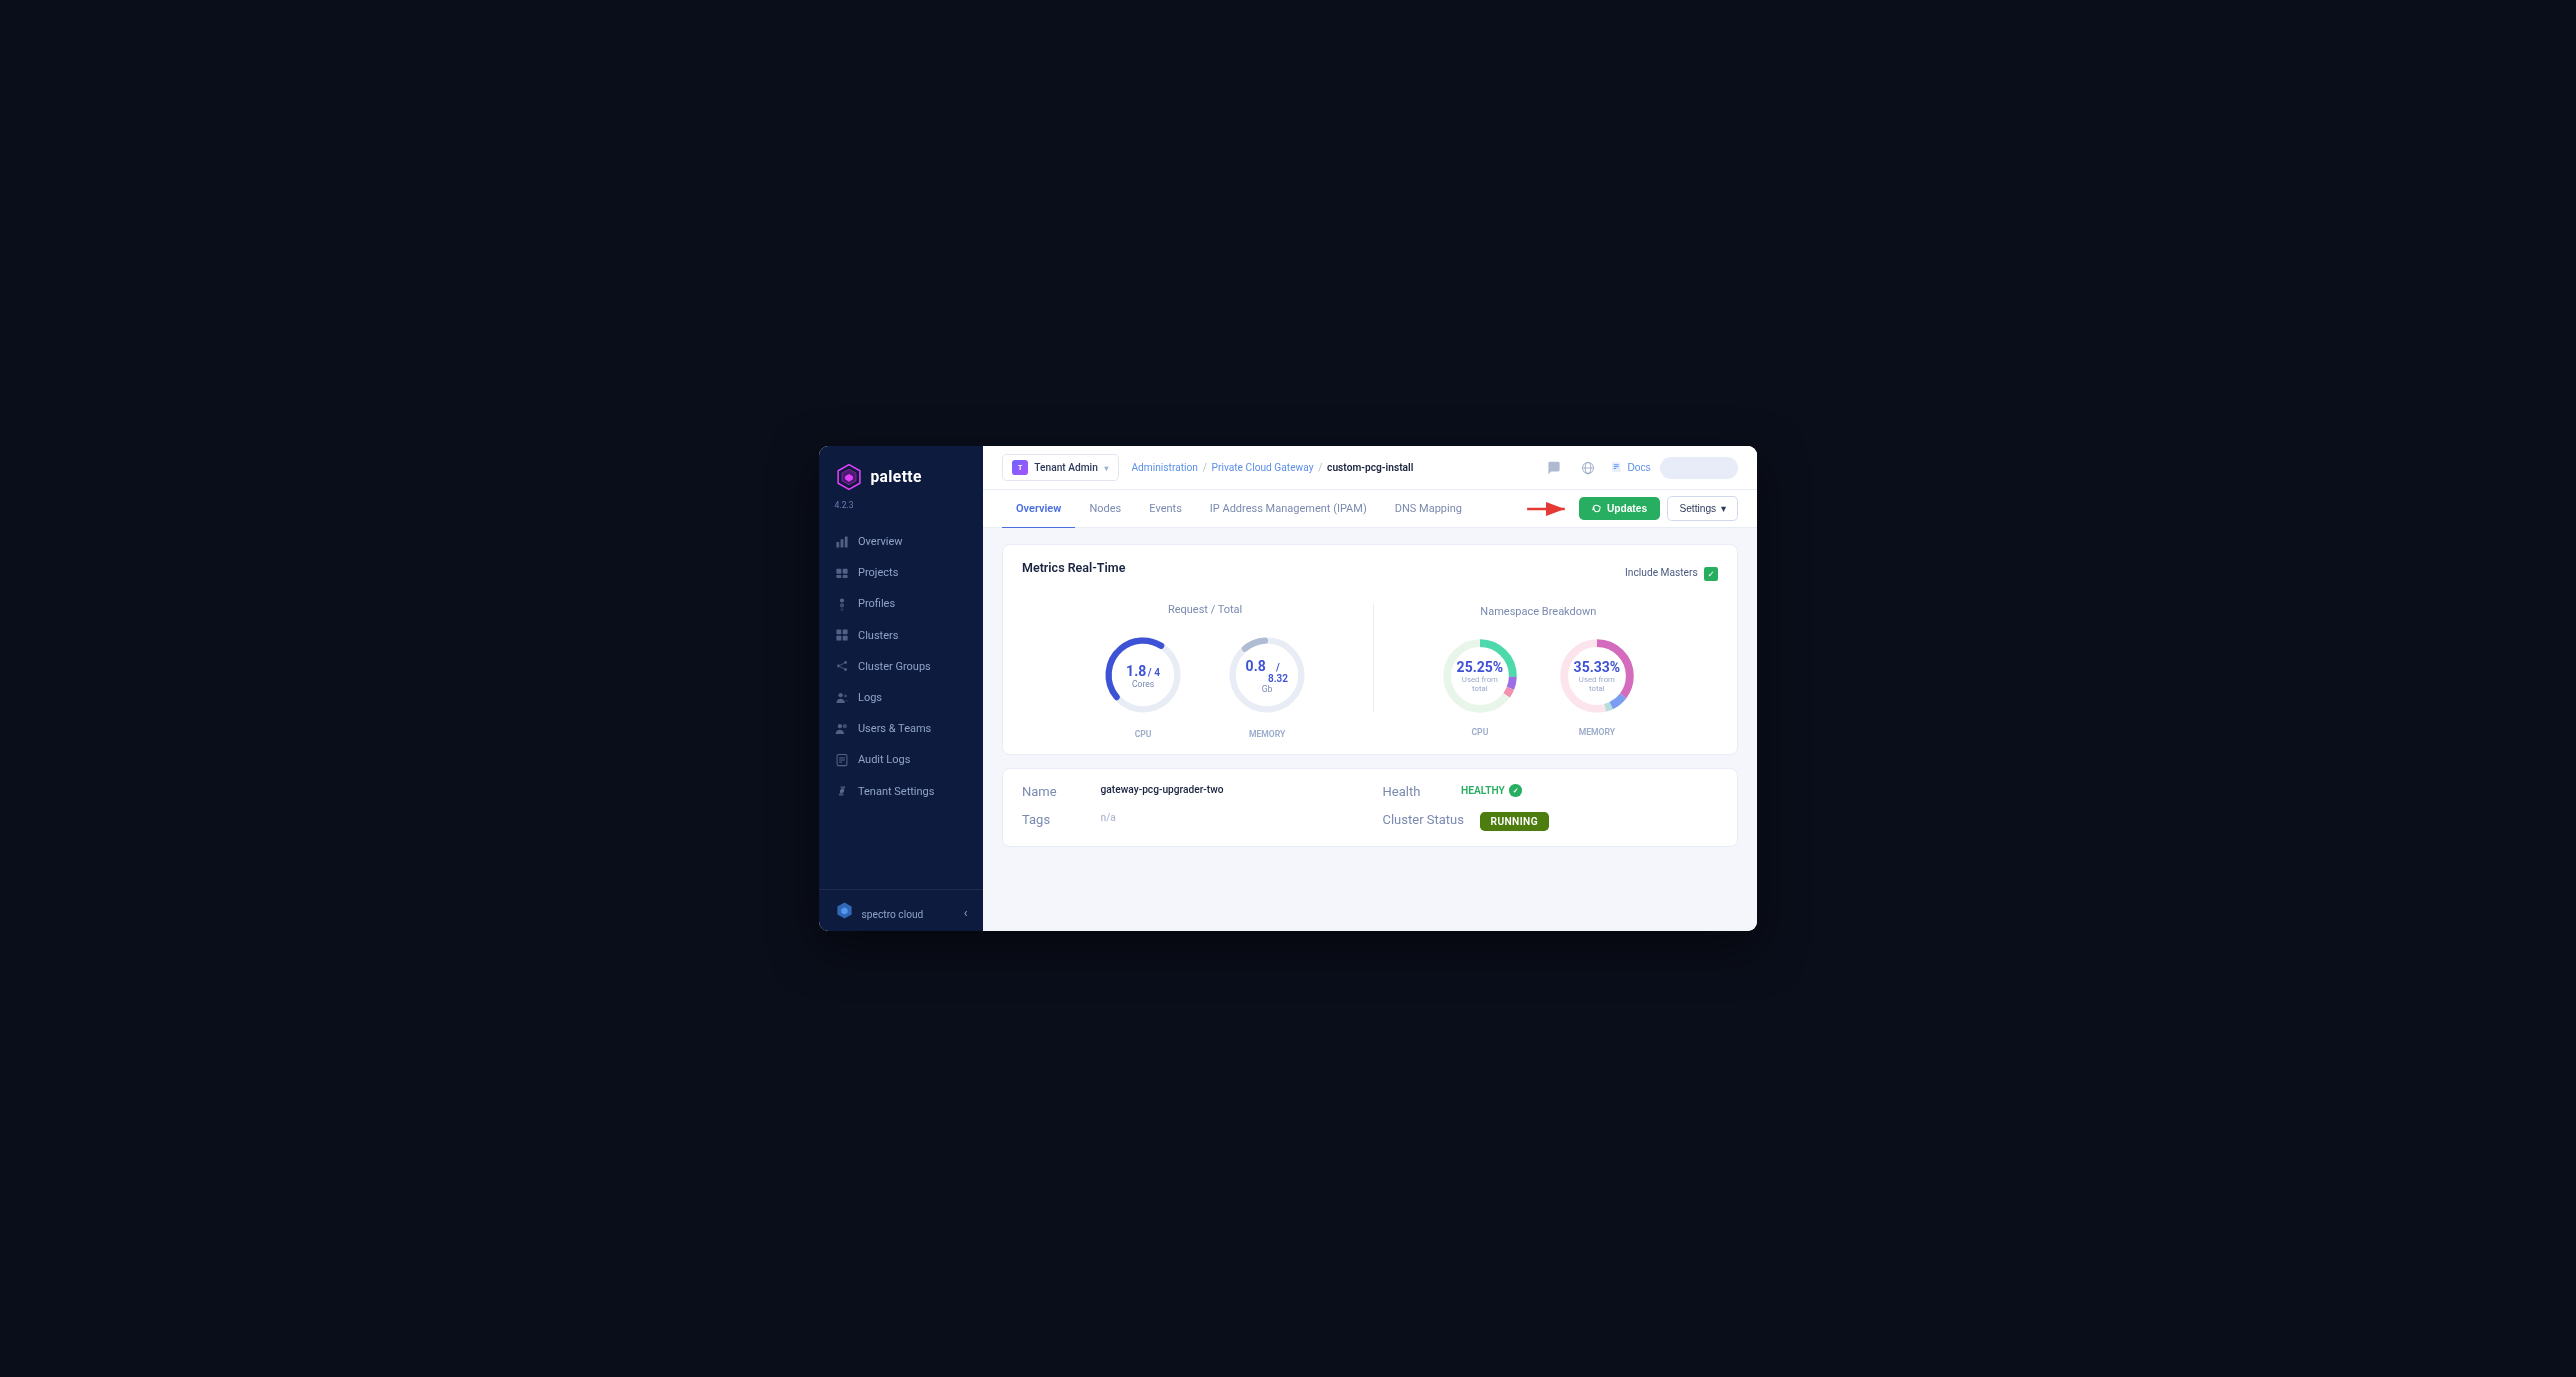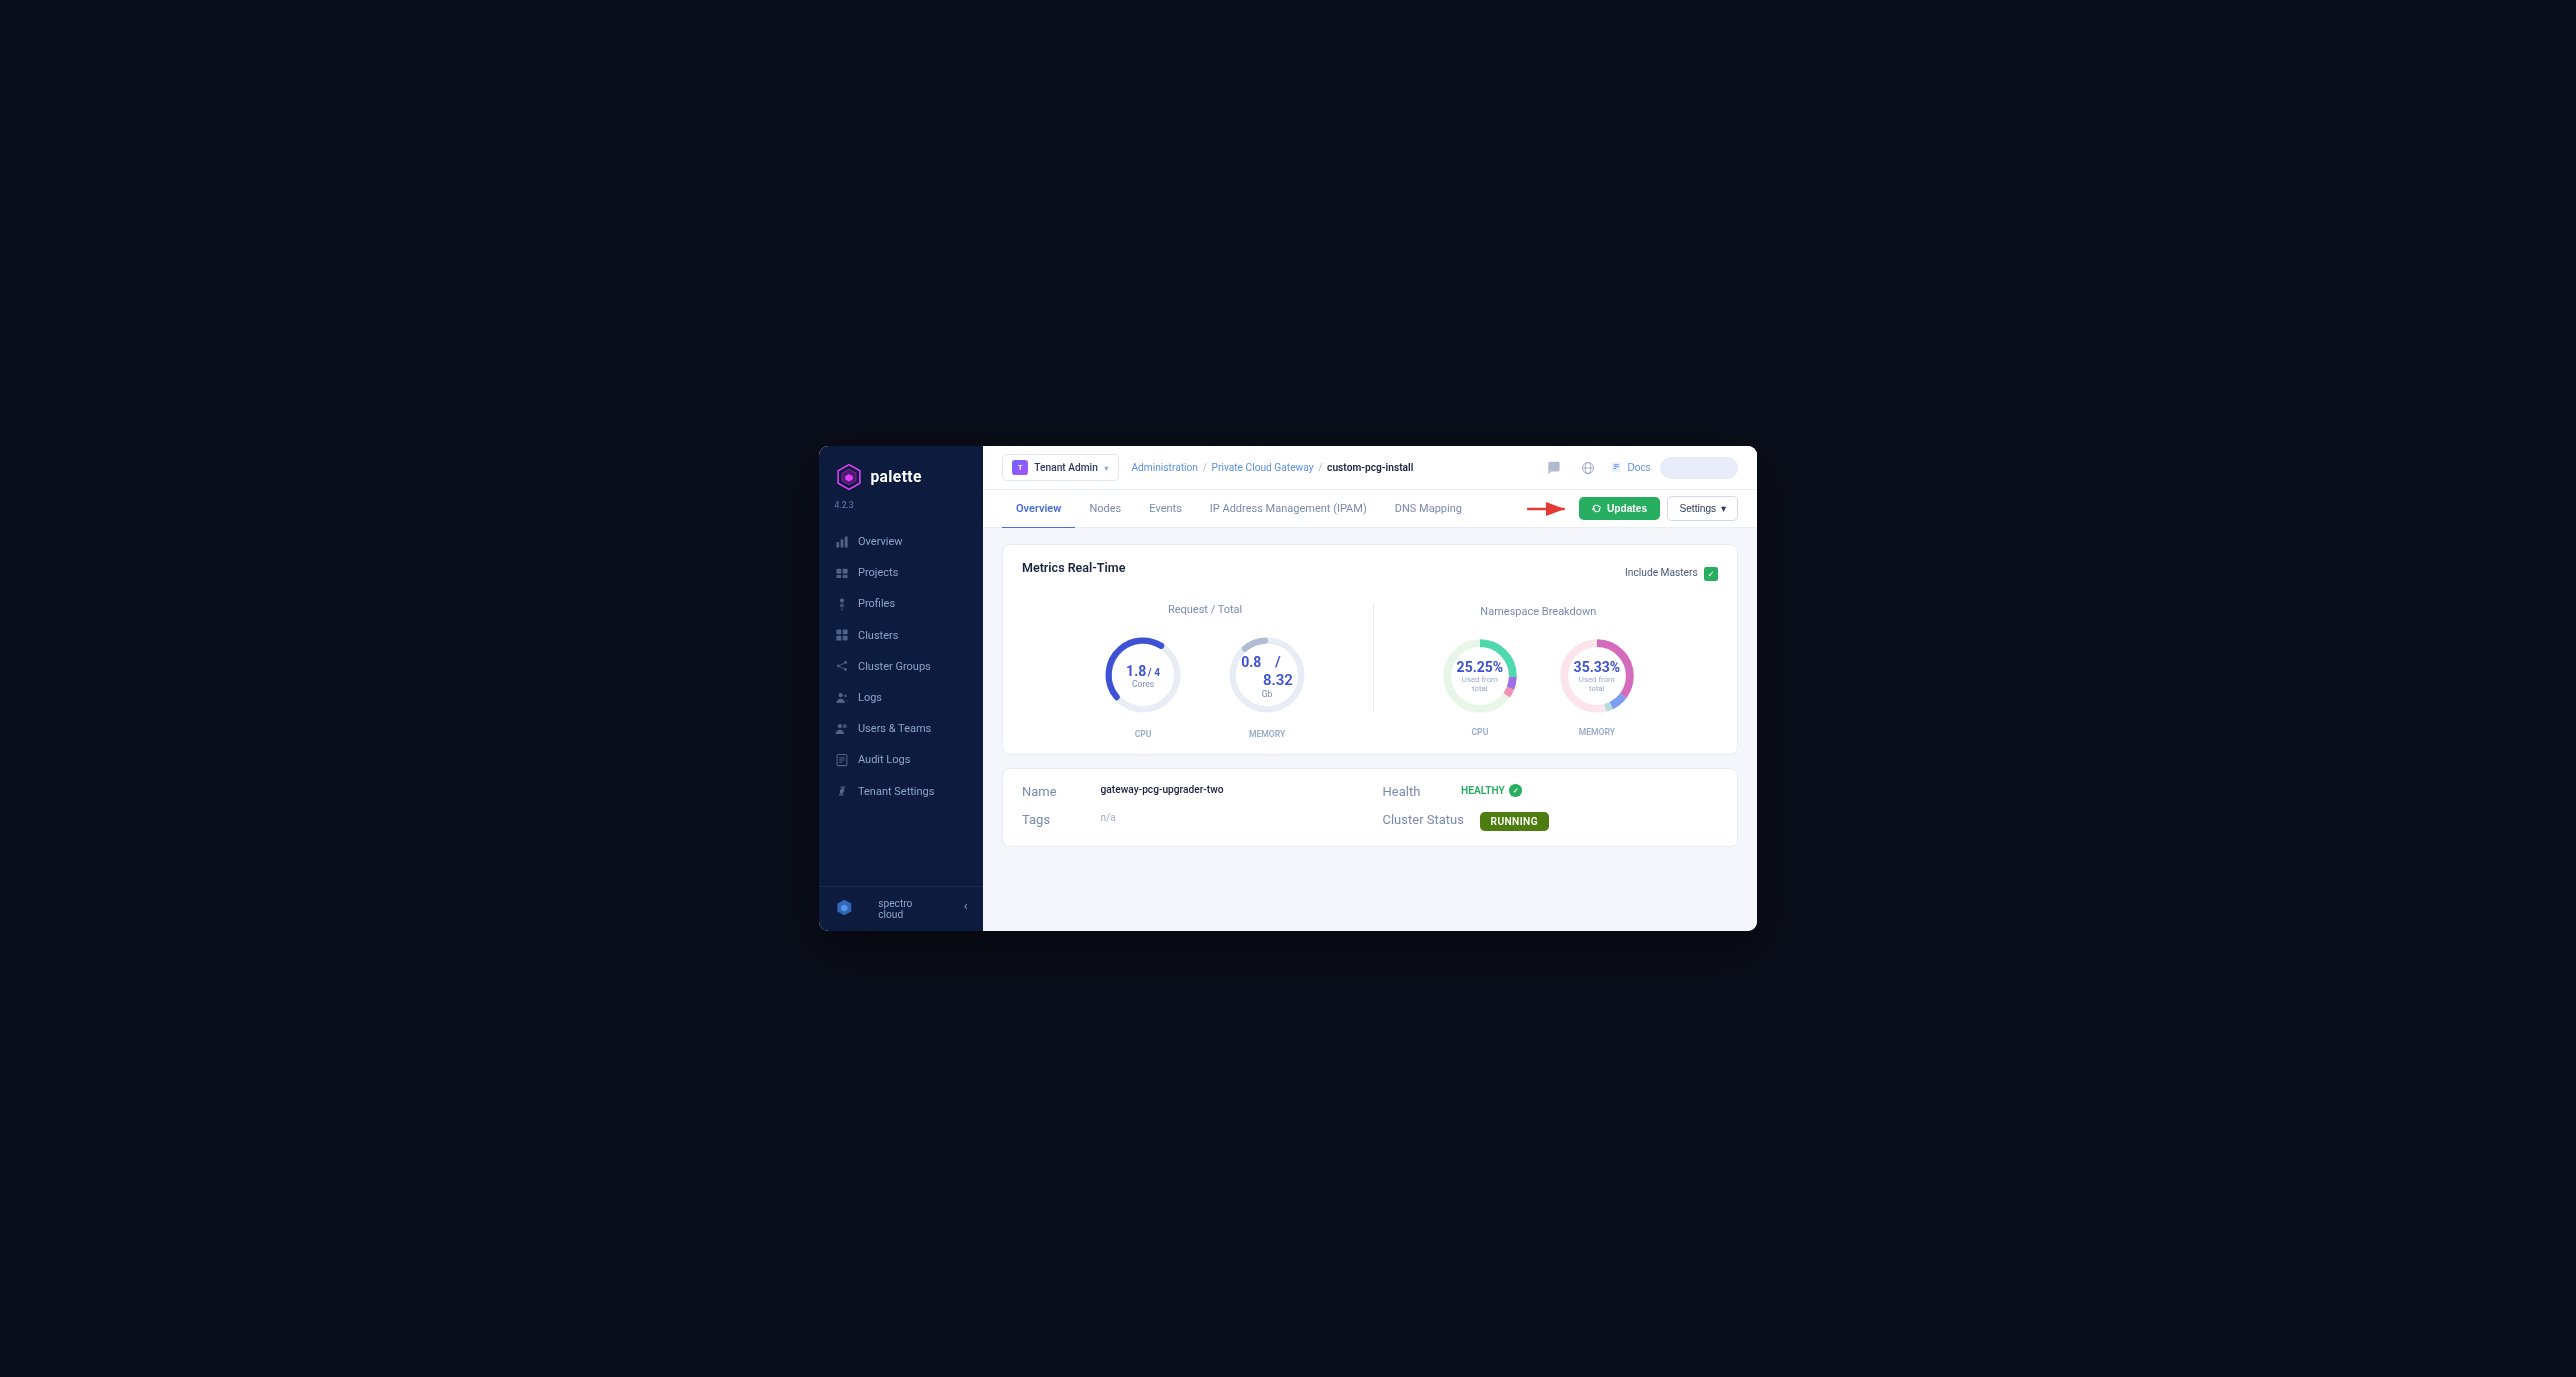--- a/index.html
+++ b/index.html
@@ -78,22 +78,22 @@
     .nav-icon {
       width: 14px;
       height: 14px;
       opacity: 0.75;
       flex-shrink: 0;
     }
 
     .sidebar-footer {
       padding: 11px 15.6px;
       display: flex;
-      align-items: flex-start;
-      gap: 25px;
+      align-items: flex-end;
+      gap: 8px;
       border-top: 0.8px solid rgba(255,255,255,0.08);
     }
 
     .spectro-logo {
       width: 19px;
       height: 19px;
     }
 
     .spectro-text {
       color: #8fa3c8;
@@ -763,21 +763,21 @@
               <div class="gauge-wrap">
                 <div class="gauge-relative">
                   <svg width="86" height="86" viewBox="0 0 110 110">
                     <circle cx="55" cy="55" r="44" fill="none" stroke="#e8ecf4" stroke-width="8"></circle>
 
                     <circle cx="55" cy="55" r="44" fill="none" stroke="#b0bbd4" stroke-width="8" stroke-dasharray="28 248" stroke-dashoffset="-69" stroke-linecap="round" transform="rotate(-220 55 55)"></circle>
                   </svg>
                   <div class="gauge-center">
                     <div style="display:flex;align-items:baseline;gap:1.6px;">
                       <span class="gauge-value">0.8</span>
-                      <span style="font-size:15px;color:#3d52d5;font-weight:600;">/ <span>8.32</span></span>
+                      <span style="font-size:10px;color:#3d52d5;font-weight:600;">/ <span>8.32</span></span>
                     </div>
                     <div class="gauge-unit">Gb</div>
                   </div>
                 </div>
                 <div class="gauge-sub">MEMORY</div>
               </div>
             </div>
           </div>
 
           <div class="divider-vert" style="height:109px;"></div>

